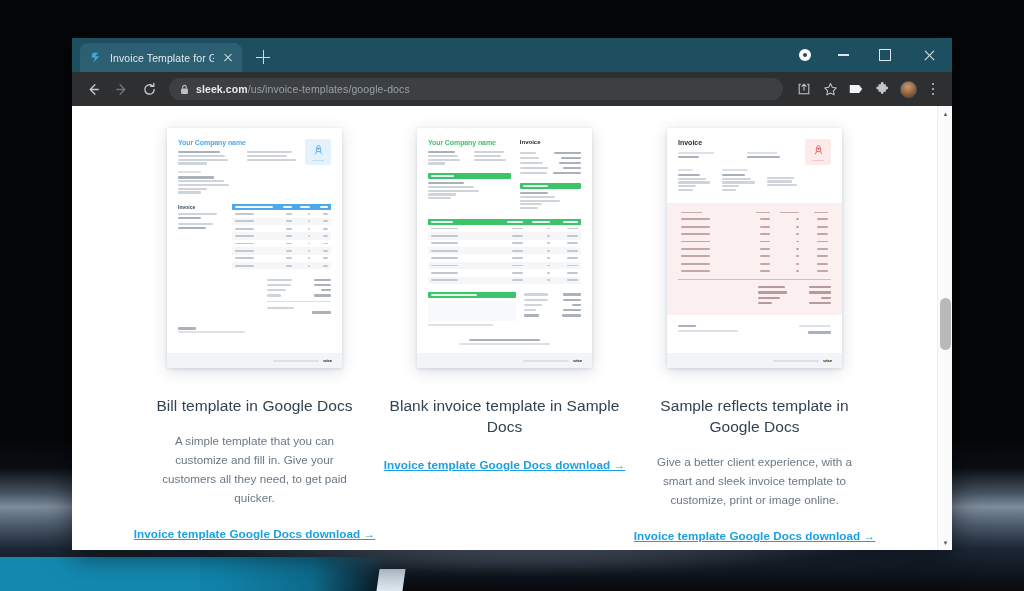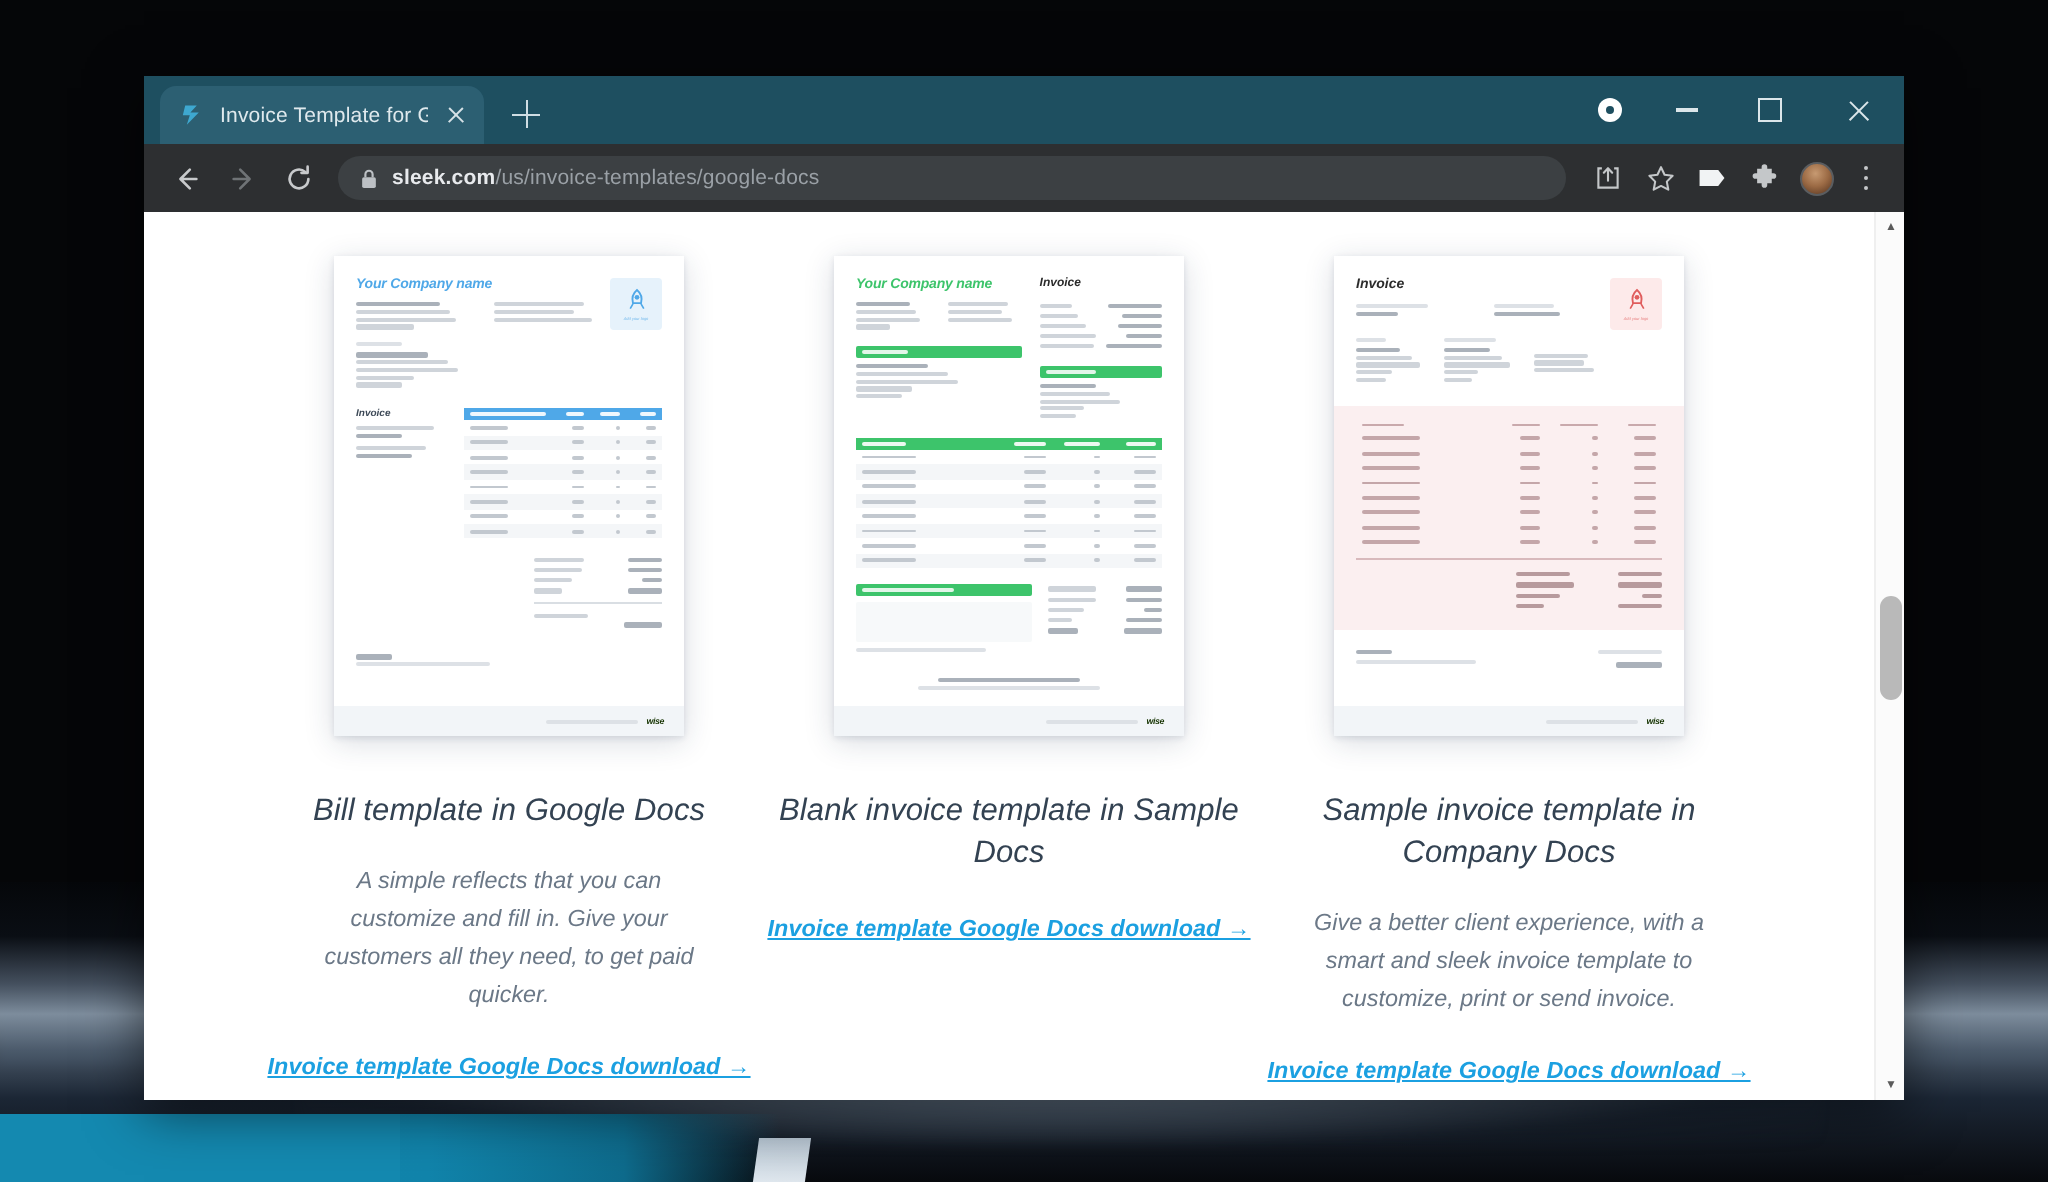--- a/index.html
+++ b/index.html
@@ -174,21 +174,21 @@
   }
   .kebab {
     width: 22px; height: 24px; display: flex; flex-direction: column;
     align-items: center; justify-content: center; gap: 2.5px; flex: none;
   }
   .kebab i { width: 2.6px; height: 2.6px; border-radius: 50%; background: #c4c7c9; display: block; }
 
   
   .viewport {
     flex: 1; background: #fff; position: relative;
-    display: flex; overflow: hidden; font-style: italic;
+    display: flex; overflow: hidden;
   }
   .page {
     flex: 1; overflow: hidden; position: relative;
     padding: 22px 0 0 0;
   }
   .cards {
     display: flex; justify-content: center; gap: 0px;
     padding: 0 18px;
   }
   .card { width: 250px; display: flex; flex-direction: column; align-items: center; }
@@ -603,21 +603,21 @@
                     <div class="ln lt" style="width:44%"></div>
                   </div>
                 </div>
                 <div class="inv-footer">
                   <div class="ln lt" style="width:46px;height:2px;margin:0"></div>
                   <span class="wise-logo">wise</span>
                 </div>
               </div>
             </div>
             <div class="card-title">Bill template in Google Docs</div>
-            <div class="card-desc">A simple reflects that you can customize and fill in. Give your customers all they need, to get paid quicker.</div>
+            <div class="card-desc">A simple template that you can customize and fill in. Give your customers all they need, to get paid quicker.</div>
             <a class="card-link">Invoice template Google Docs download →</a>
           </div>
 
           <div class="card">
             <div class="thumb-wrap">
               <div class="inv">
                 <div class="inv-pad">
                   <div style="display:flex;gap:9px">
                     <div style="flex:1.15">
                       <div class="inv-company" style="color:#3dc46b">Your Company name</div>
@@ -1082,22 +1082,22 @@
                     </div>
                   </div>
                 </div>
 
                 <div class="inv-footer">
                   <div class="ln lt" style="width:46px;height:2px;margin:0"></div>
                   <span class="wise-logo">wise</span>
                 </div>
               </div>
             </div>
-            <div class="card-title">Sample invoice template in Company Docs</div>
-            <div class="card-desc">Give a better client experience, with a smart and sleek invoice template to customize, print or send invoice.</div>
+            <div class="card-title">Sample reflects template in Google Docs</div>
+            <div class="card-desc">Give a better client experience, with a smart and sleek invoice template to customize, print or image online.</div>
             <a class="card-link">Invoice template Google Docs download →</a>
           </div>
 
         </div>
       </div>
 
       <div class="scrollbar">
         <div class="sb-arrow up">▲</div>
         <div class="sb-thumb"></div>
         <div class="sb-arrow down">▼</div>

